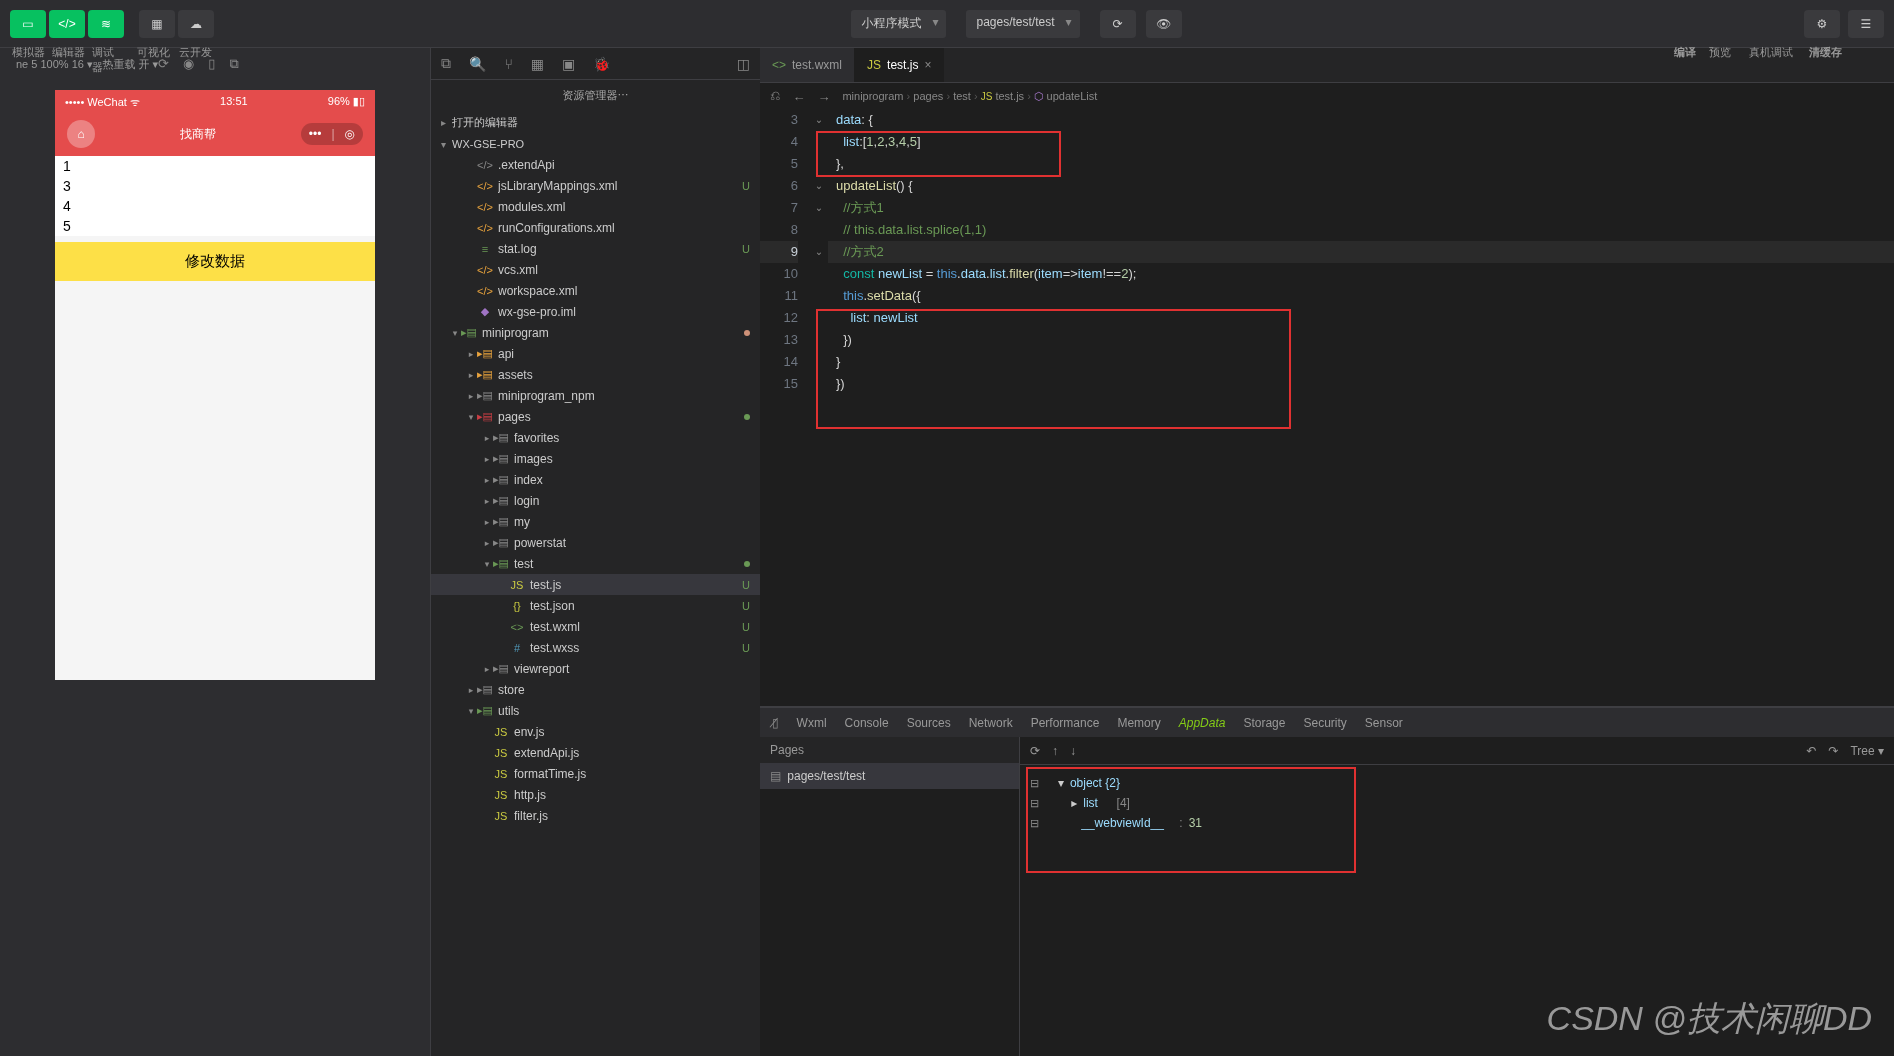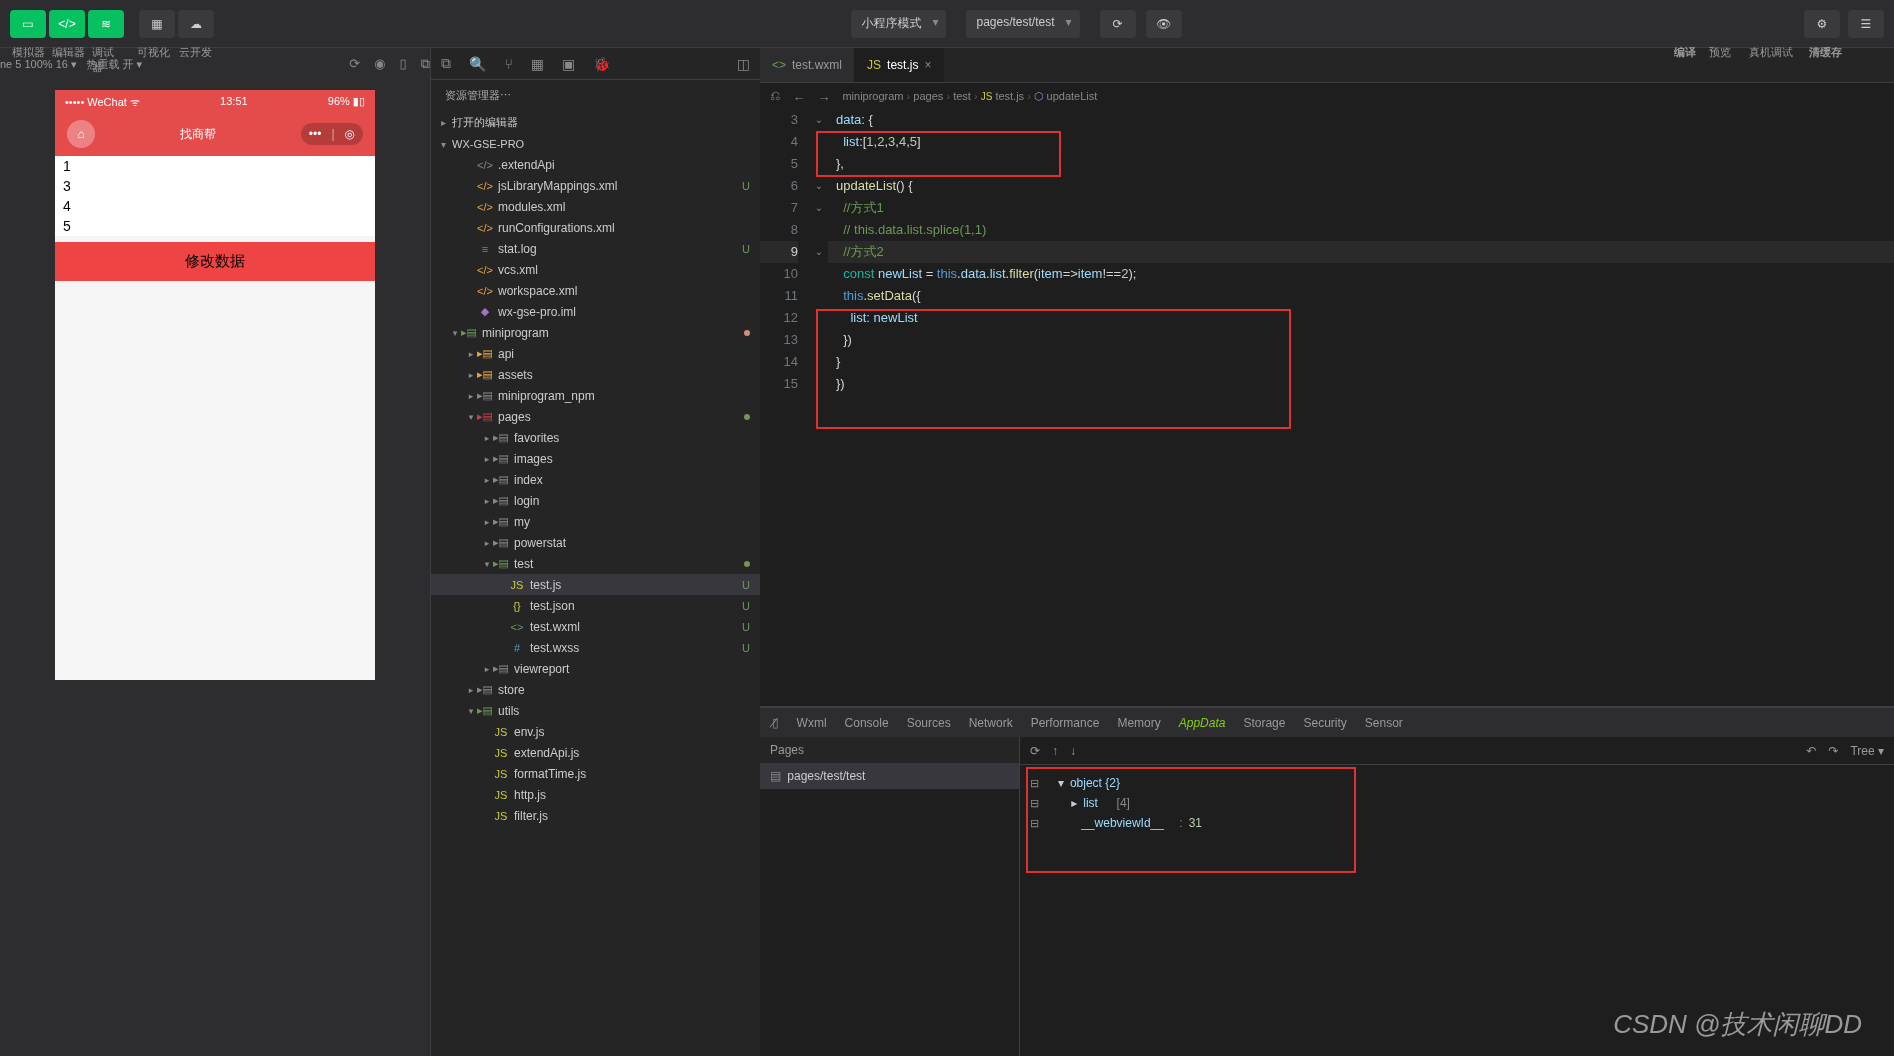--- a/index.html
+++ b/index.html
@@ -14,40 +14,40 @@
 .dropdown::after { content: "▾"; position: absolute; right: 8px; color: #888; }
 .top-right { margin-left: auto; display: flex; align-items: center; gap: 8px; }
 .st-label-bottom { position: absolute; top: 35px; font-size: 11px; color: #999; }
 
 
 .main { display: flex; height: calc(100% - 48px); }
 .col { display: flex; flex-direction: column; }
 
 
 .simulator-col { width: 430px; background: #2d2d30; }
-.sim-header { height: 32px; display: flex; align-items: center; padding: 0 0; font-size: 11px; color: #999; justify-content: space-between; }
+.sim-header { height: 32px; display: flex; align-items: center; padding: 0 16px; font-size: 11px; color: #999; }
 .sim-header-left { display: flex; align-items: center; gap: 10px; }
 .sim-header-right { display: flex; gap: 14px; }
 .sim-icon { color: #888; font-size: 13px; }
 .device { width: 320px; height: 590px; background: #fff; margin: 10px auto; position: relative; }
 .dev-statusbar { height: 22px; background: #e44c4c; display: flex; align-items: center; justify-content: space-between; padding: 0 10px; color: #fff; font-size: 11px; }
 .dev-header { height: 44px; background: #e44c4c; display: flex; align-items: center; justify-content: space-between; padding: 0 12px; color: #fff; }
 .home-btn { width: 28px; height: 28px; border-radius: 50%; background: rgba(255,255,255,0.3); display: flex; align-items: center; justify-content: center; }
 .capsule { display: flex; align-items: center; background: rgba(0,0,0,0.2); border-radius: 14px; padding: 4px 8px; gap: 10px; }
 .capsule span { color: #fff; }
 .dev-content { background: #f5f5f5; height: calc(100% - 66px); }
 .dev-list-item { background: #fff; padding: 2px 8px; font-size: 14px; color: #000; }
-.dev-btn { background: #ef4444; text-align: center; padding: 10px; margin-top: 6px; font-size: 15px; color: #000; }
+.dev-btn { background: #fde047; text-align: center; padding: 10px; margin-top: 6px; font-size: 15px; color: #000; }
 
 
 .explorer-col { width: 330px; background: #252526; border-left: 1px solid #3e3e42; }
 .exp-iconbar { height: 32px; display: flex; align-items: center; padding: 0 10px; gap: 18px; border-bottom: 1px solid #3e3e42; }
 .exp-iconbar span { color: #888; font-size: 14px; }
 .exp-iconbar-right { margin-left: auto; display: flex; gap: 14px; }
-.exp-title { padding: 8px 14px; font-size: 11px; color: #aaa; display: flex; justify-content: flex-start; }
+.exp-title { padding: 8px 14px; font-size: 11px; color: #aaa; display: flex; justify-content: center; }
 .exp-section { padding: 4px 10px; font-size: 11px; color: #ccc; display: flex; align-items: center; cursor: pointer; }
 .exp-section::before { content: "▸"; margin-right: 6px; color: #888; font-size: 10px; }
 .exp-section.open::before { content: "▾"; }
 .tree { font-size: 12px; }
 .tree-row { display: flex; align-items: center; height: 21px; padding-right: 10px; color: #ccc; }
 .tree-row.active { background: #37373d; }
 .tree-indent { display: inline-block; }
 .tree-chev { width: 12px; display: inline-block; color: #888; font-size: 9px; text-align: center; }
 .tree-icon { width: 16px; margin-right: 5px; text-align: center; font-size: 11px; }
 .tree-label { flex: 1; white-space: nowrap; overflow: hidden; }
@@ -110,21 +110,21 @@
 .bp-data-toolbar .spacer { flex: 1; }
 .bp-data-tree { padding: 8px 10px; font-family: Consolas, monospace; font-size: 12px; }
 .bp-dt-row { display: flex; align-items: center; height: 20px; gap: 6px; }
 .bp-dt-row .sq { color: #888; font-size: 11px; }
 .bp-key { color: #9cdcfe; }
 .bp-meta { color: #888; }
 .bp-val { color: #b5cea8; }
 .redbox3 { position: absolute; border: 2px solid #e03131; left: 6px; top: 30px; width: 330px; height: 106px; pointer-events: none; }
 .badge { background: #555; color: #ccc; border-radius: 8px; padding: 0 6px; font-size: 10px; }
 
-.watermark { position: absolute; bottom: 14px; right: 32px; color: rgba(220,220,220,0.65); font-size: 26px; font-style: italic; pointer-events: none; margin-left: 23px; }
+.watermark { position: absolute; bottom: 14px; right: 22px; color: rgba(220,220,220,0.65); font-size: 34px; font-style: italic; pointer-events: none; margin-left: 23px; }
 </style>
 </head>
 <body>
 
 <div class="top-toolbar">
   <div class="btn-group" style="position:relative;">
     <div class="btn-green">▭</div>
     <div class="btn-green">&lt;/&gt;</div>
     <div class="btn-green">≋</div>
     <div class="st-label-bottom" style="left:2px;">模拟器</div>

